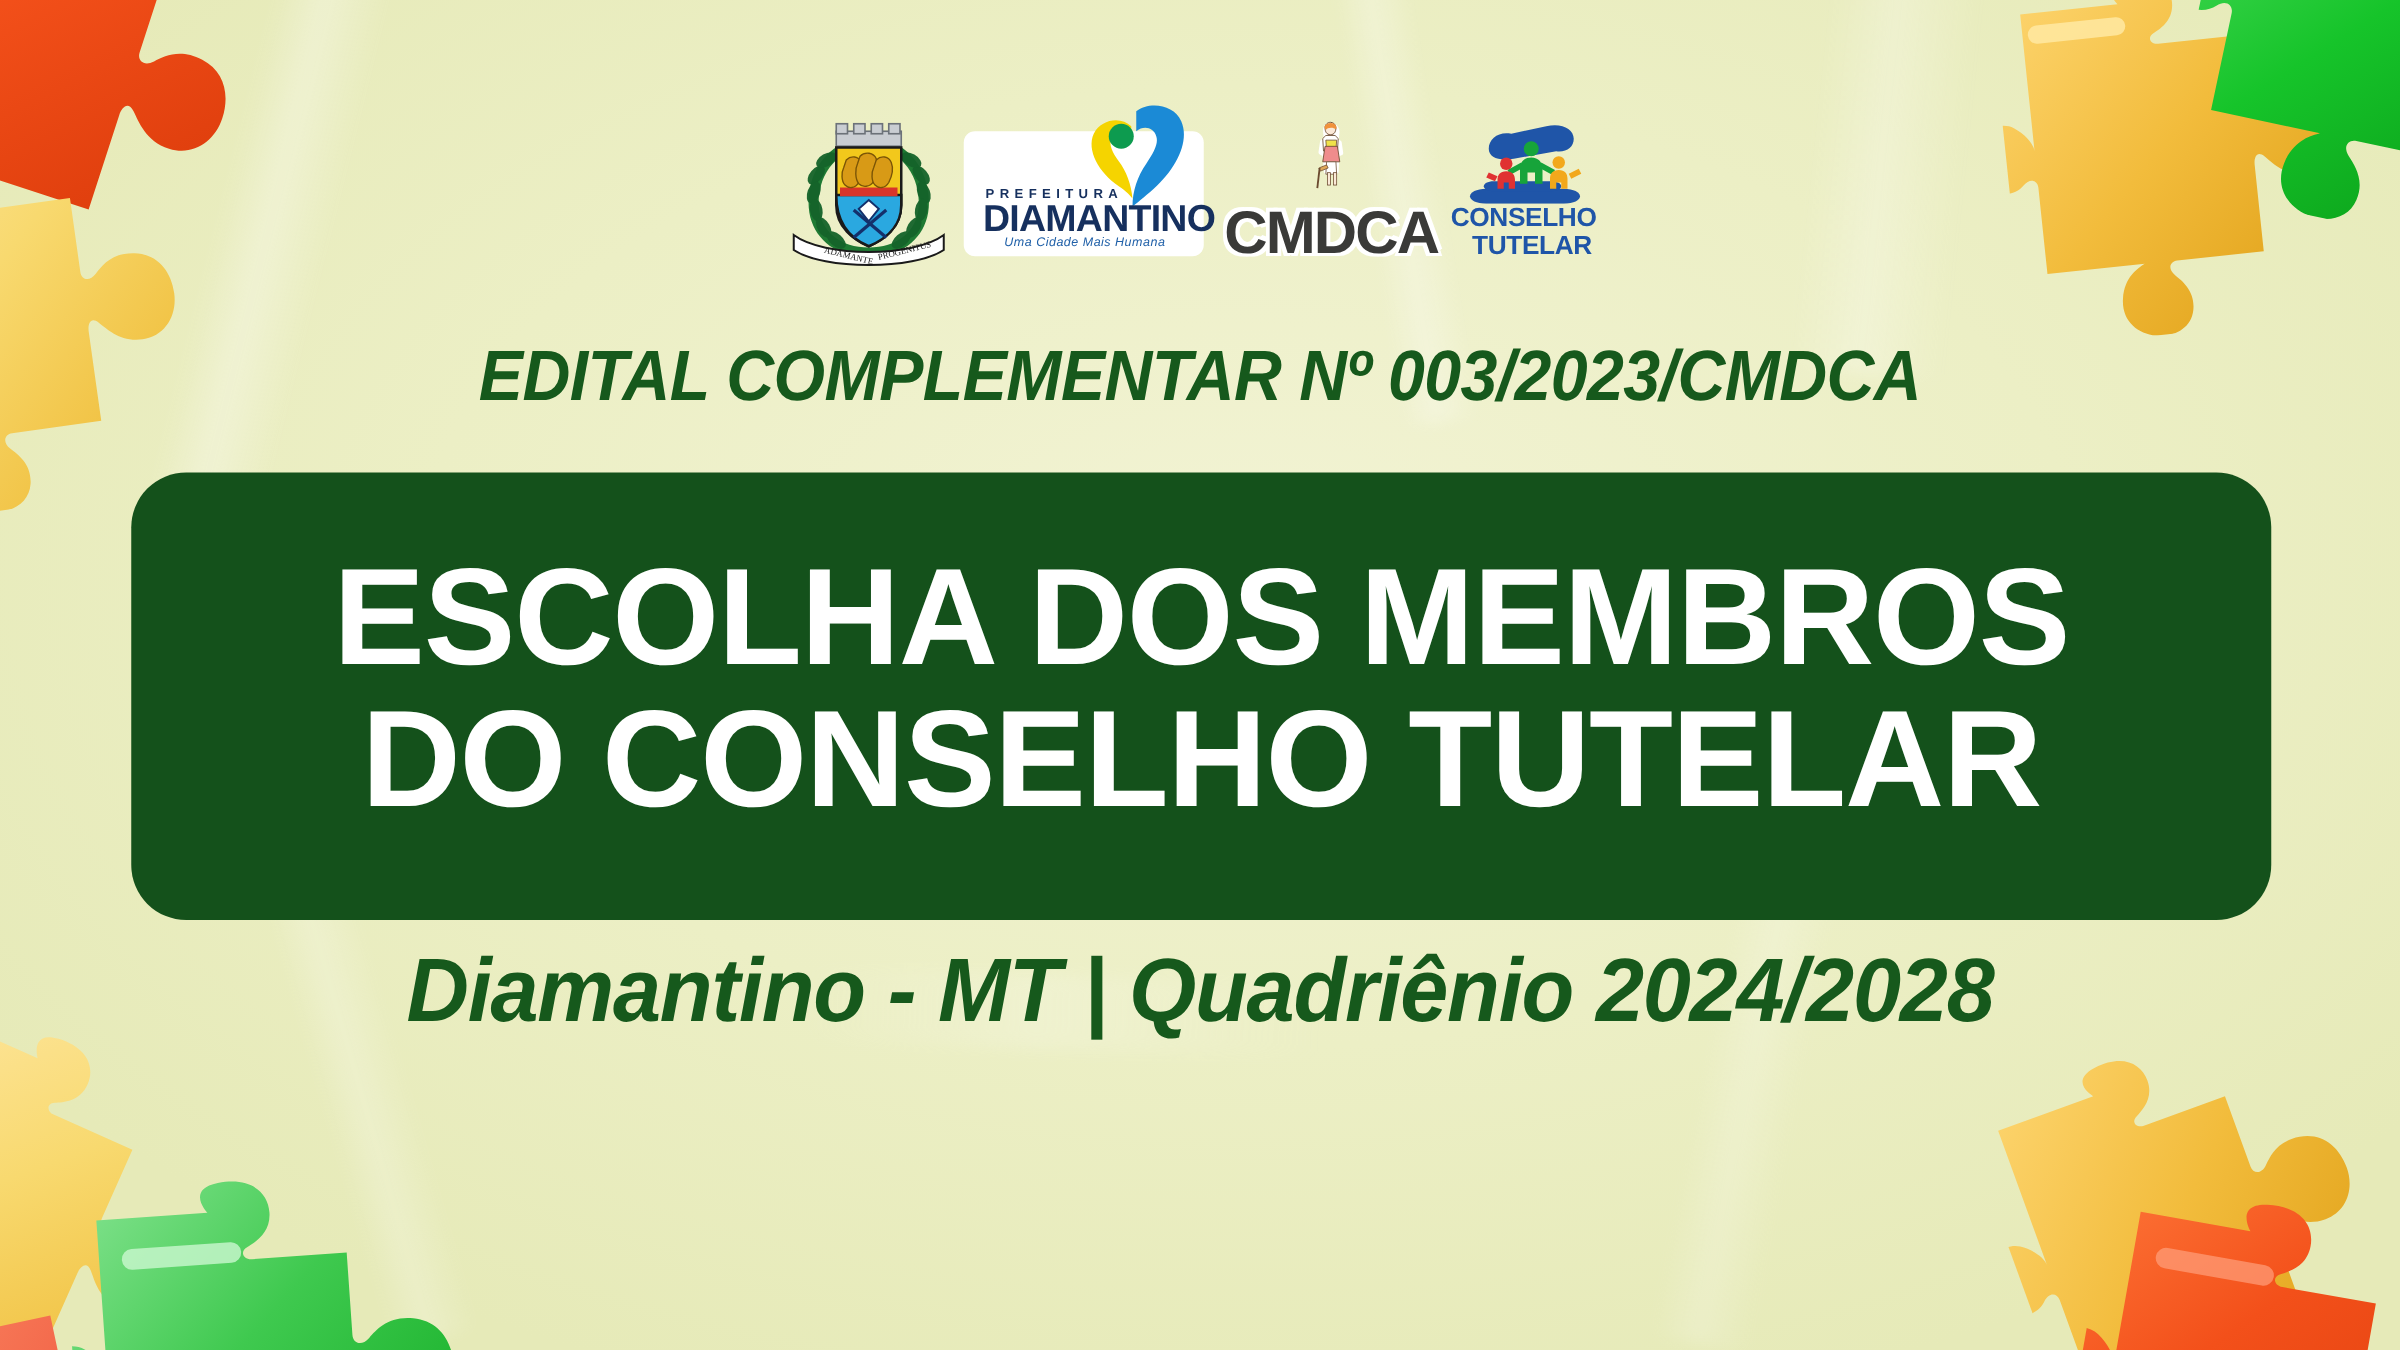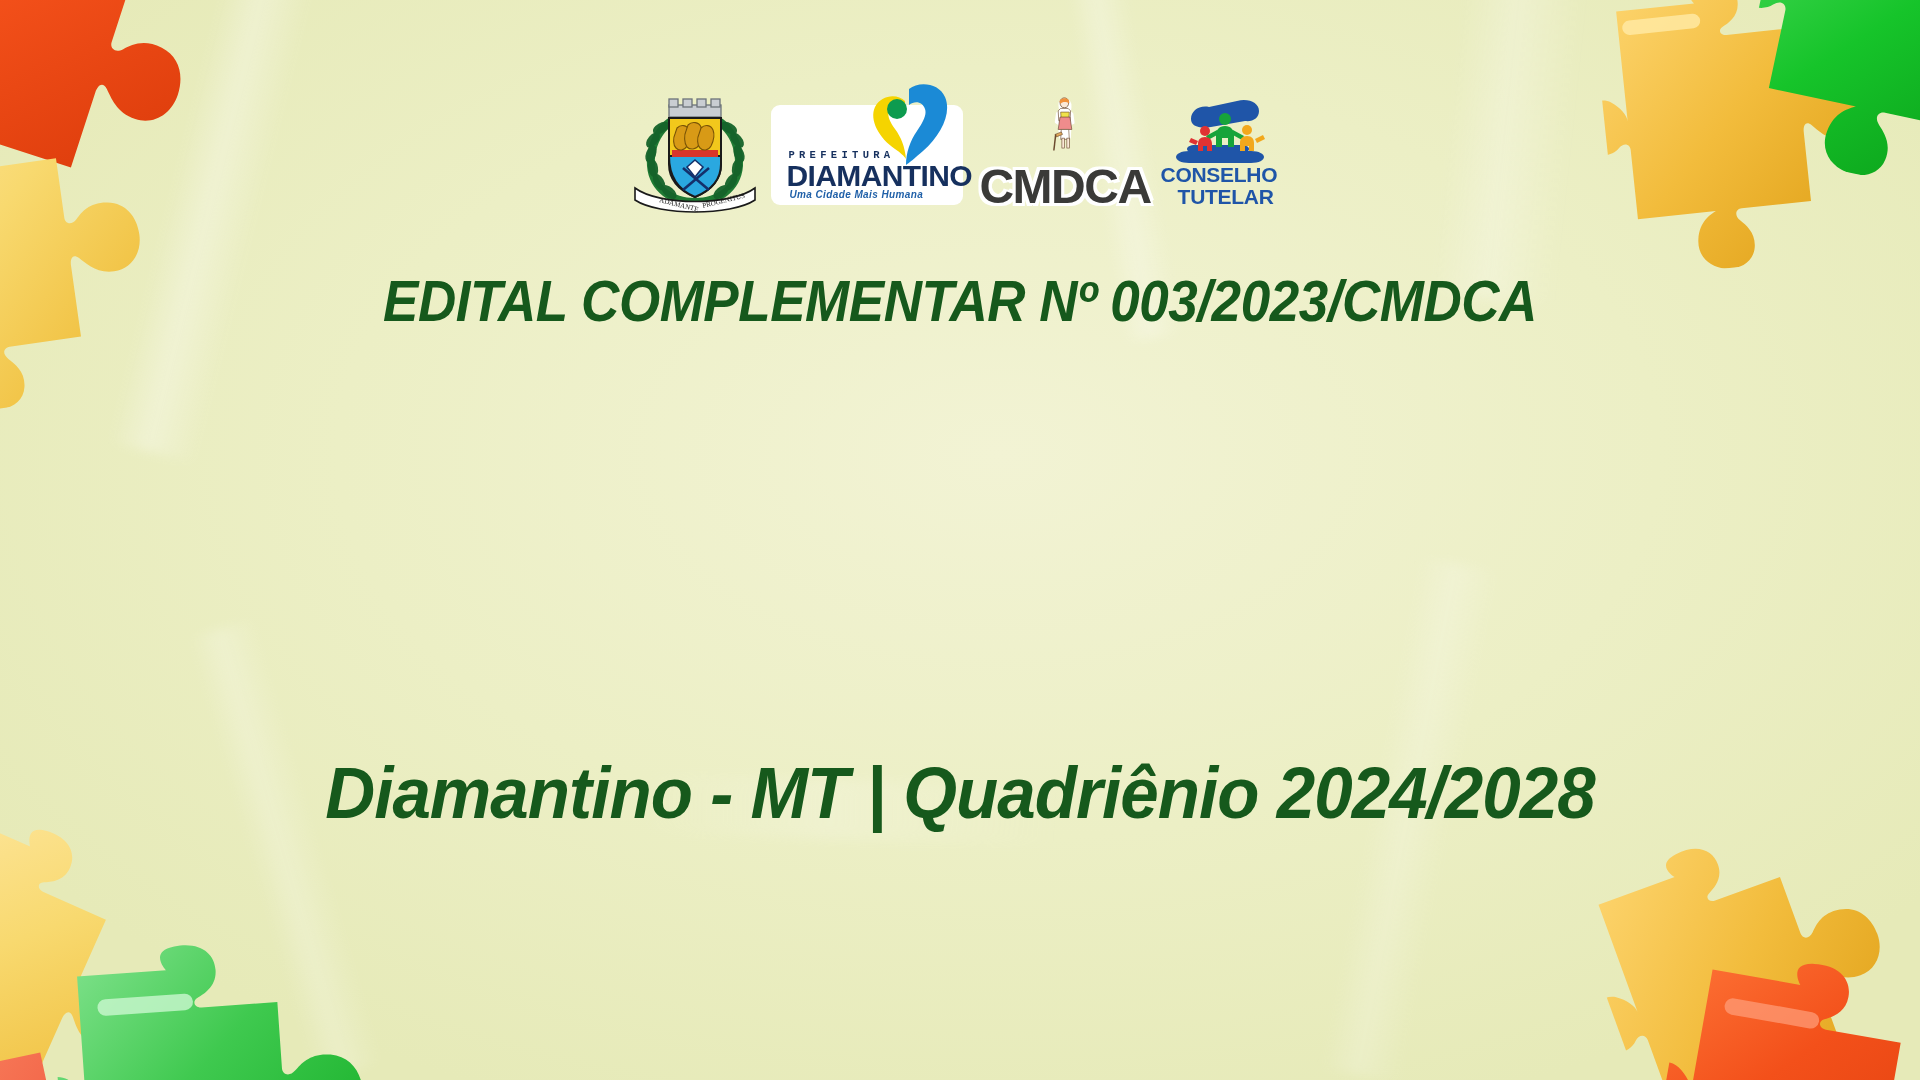--- a/index.html
+++ b/index.html
@@ -50,30 +50,30 @@
     background:#ffffff; border-radius:9px;
     display:block; position:relative;
     margin-left:10px;
   }
   #logo-prefeitura .pref-mark {
     position:absolute; right:14px; top:-22px; width:86px; height:84px;
   }
   #logo-prefeitura .pref-small {
     position:absolute; left:17px; top:44px;
     font-size:10.5px; letter-spacing:4.3px; font-weight:700;
-    color:#16305e; font-family:Liberation Mono, monospace;
+    color:#16305e; font-family:Liberation Sans, sans-serif;
   }
   #logo-prefeitura .pref-big {
     position:absolute; left:15px; top:54px;
     font-size:30px; font-weight:700; letter-spacing:-0.6px;
     color:#16305e; font-family:"Liberation Sans", sans-serif;
   }
   #logo-prefeitura .pref-tag {
-    position:absolute; left:18px; top:84px;
-    font-size:10px; font-weight:700; font-style:italic;
+    position:absolute; left:32px; top:84px;
+    font-size:10px; font-weight:400; font-style:italic;
     color:#2060a8; letter-spacing:.4px;
     white-space:nowrap;
   }
 
   
   #logo-cmdca { margin-left:16px; display:flex; align-items:center; gap:6px;flex-direction:column; }
   #logo-cmdca .cmdca-kid { width:44px; height:92px; }
   #logo-cmdca .cmdca-word {
     font-size:48px; font-weight:700; color:#3a3a38;
     letter-spacing:-1.5px;
@@ -366,16 +366,20 @@
         <path d="M72 39 c5 0 7 3 7 7 v8 h-5 v-5 h-4 v5 h-5 v-8 c0-4 2-7 7-7 Z" fill="#f2a81c"></path>
         <path d="M80 42 L88 38 l2 4 -8 4 Z" fill="#f2a81c"></path>
       </svg>
       <div class="ct-l1">CONSELHO</div>
       <div class="ct-l2">TUTELAR</div>
     </div>
   </div>
 
   <div id="edital">EDITAL COMPLEMENTAR Nº 003/2023/CMDCA</div>
 
+  <div id="title-box">
+    <div class="tline l1">ESCOLHA DOS MEMBROS</div>
+    <div class="tline l2">DO CONSELHO TUTELAR</div>
+  </div>
 
   <div id="subtitle">Diamantino - MT | Quadriênio 2024/2028</div>
 
 </div>
 
 </body></html>

